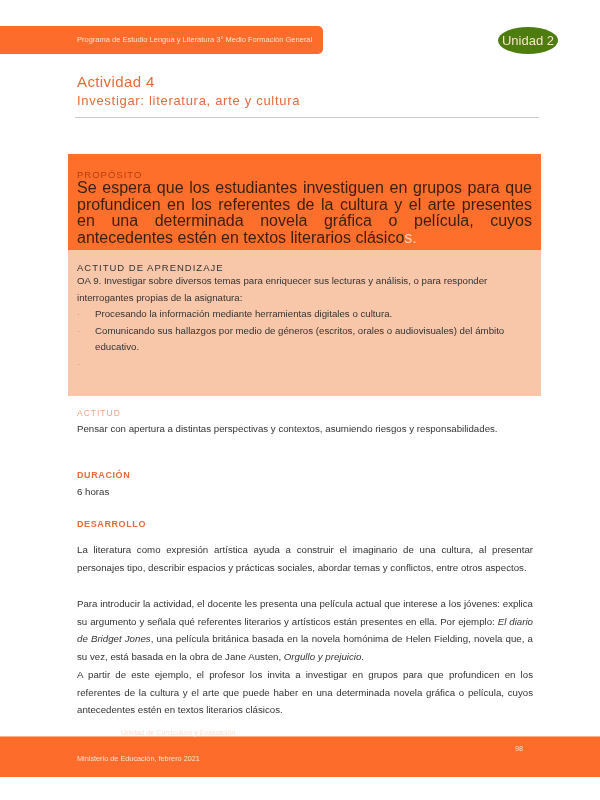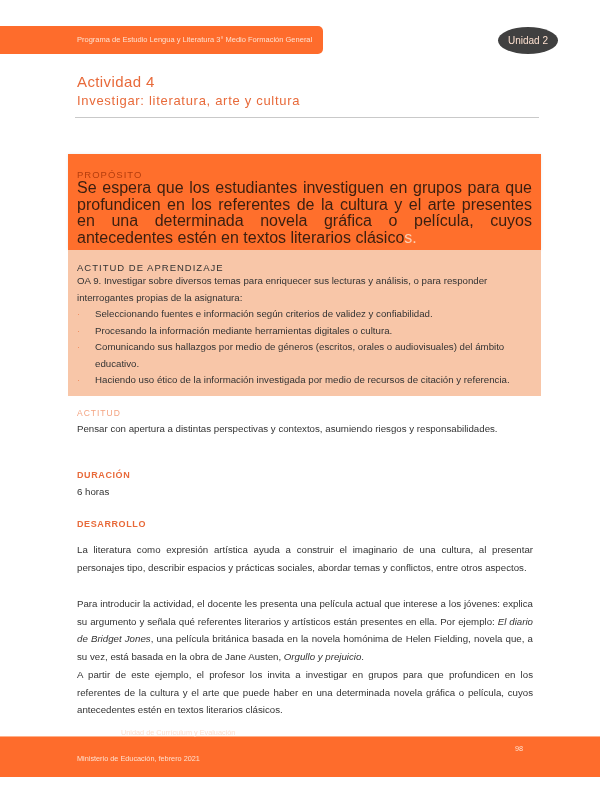--- a/index.html
+++ b/index.html
@@ -9,21 +9,21 @@
     }
     .header-bar {
       position: absolute; left: 0; top: 26px; width: 323px; height: 28px;
       background: #fe6c2c; border-radius: 0 5px 5px 0;
     }
     .header-text {
       position: absolute; left: 77px; top: 35px; font-size: 7.5px; color: #fde0cf;
     }
     .unit-badge {
       position: absolute; left: 498px; top: 27px; width: 60px; height: 27px;
-      background: #404040; border-radius: 50%; color: #fde0cf; font-size: 10px;
+      background: #4d7c0f; border-radius: 50%; color: #fde0cf; font-size: 13px;
       display: flex; align-items: center; justify-content: center;
     }
     .title {
       position: absolute; left: 77px; top: 73px; font-size: 15px; font-weight: normal;
       color: #e86a3a; letter-spacing: 0.4px;
     }
     .subtitle {
       position: absolute; left: 77px; top: 93px; font-size: 13px; color: #e86a3a; letter-spacing: 0.7px;
     }
     .title-rule {
@@ -102,24 +102,24 @@
 <div class="title-rule"></div>
 
 <div class="proposito-box"></div>
 <div class="proposito-label">PROPÓSITO</div>
 <div class="proposito-text"><span>Se espera que los estudiantes investiguen en grupos para que profundicen en los referentes de la cultura y el arte presentes en una determinada novela gráfica o película, cuyos antecedentes estén en textos literarios clásico</span><span class="last-char">s.</span></div>
 
 <div class="objetivo-box"></div>
 <div class="objetivo-label">ACTITUD DE APRENDIZAJE</div>
 <div class="objetivo-text">OA 9. Investigar sobre diversos temas para enriquecer sus lecturas y análisis, o para responder interrogantes propias de la asignatura:</div>
 <ul class="objetivo-list">
-  <li><span class="bullet">·</span><span>Seleccionando fuentes e información según criterios de validez y confiabilidad.</span></li>
+  <li><span class="bullet">·</span></li>
   <li><span class="bullet">·</span><span>Procesando la información mediante herramientas digitales o cultura.</span></li>
   <li><span class="bullet">·</span><span>Comunicando sus hallazgos por medio de géneros (escritos, orales o audiovisuales) del ámbito educativo.</span></li>
-  <li><span class="bullet">·</span><span>Haciendo uso ético de la información investigada por medio de recursos de citación y referencia.</span></li>
+  <li><span class="bullet">·</span></li>
 </ul>
 
 <div class="actitud-label">ACTITUD</div>
 <div class="actitud-text">Pensar con apertura a distintas perspectivas y contextos, asumiendo riesgos y responsabilidades.</div>
 
 <div class="duracion-label">DURACIÓN</div>
 <div class="duracion-value">6 horas</div>
 
 <div class="desarrollo-label">DESARROLLO</div>
 <p class="para p1">La literatura como expresión artística ayuda a construir el imaginario de una cultura, al presentar personajes tipo, describir espacios y prácticas sociales, abordar temas y conflictos, entre otros aspectos.</p>

